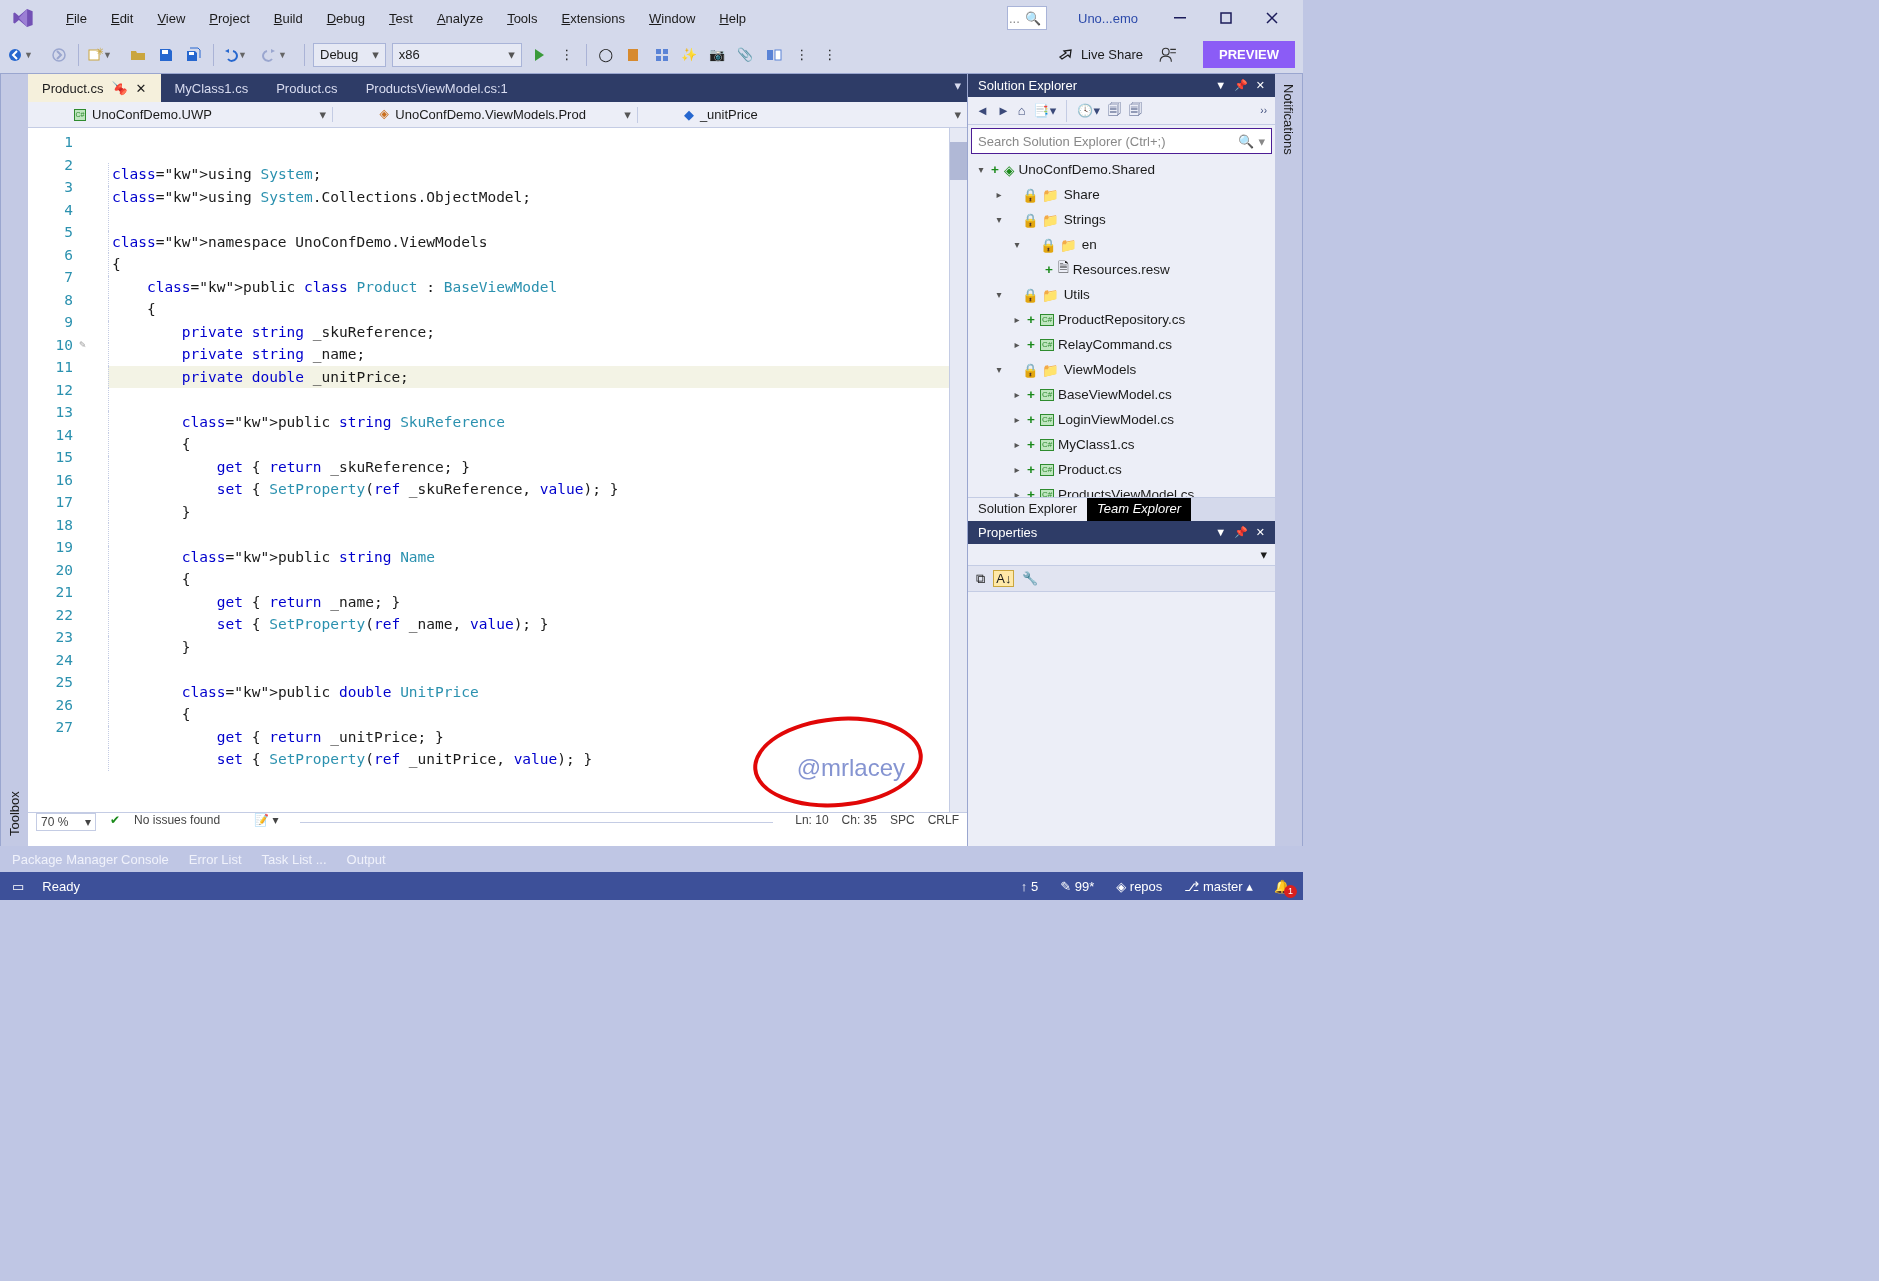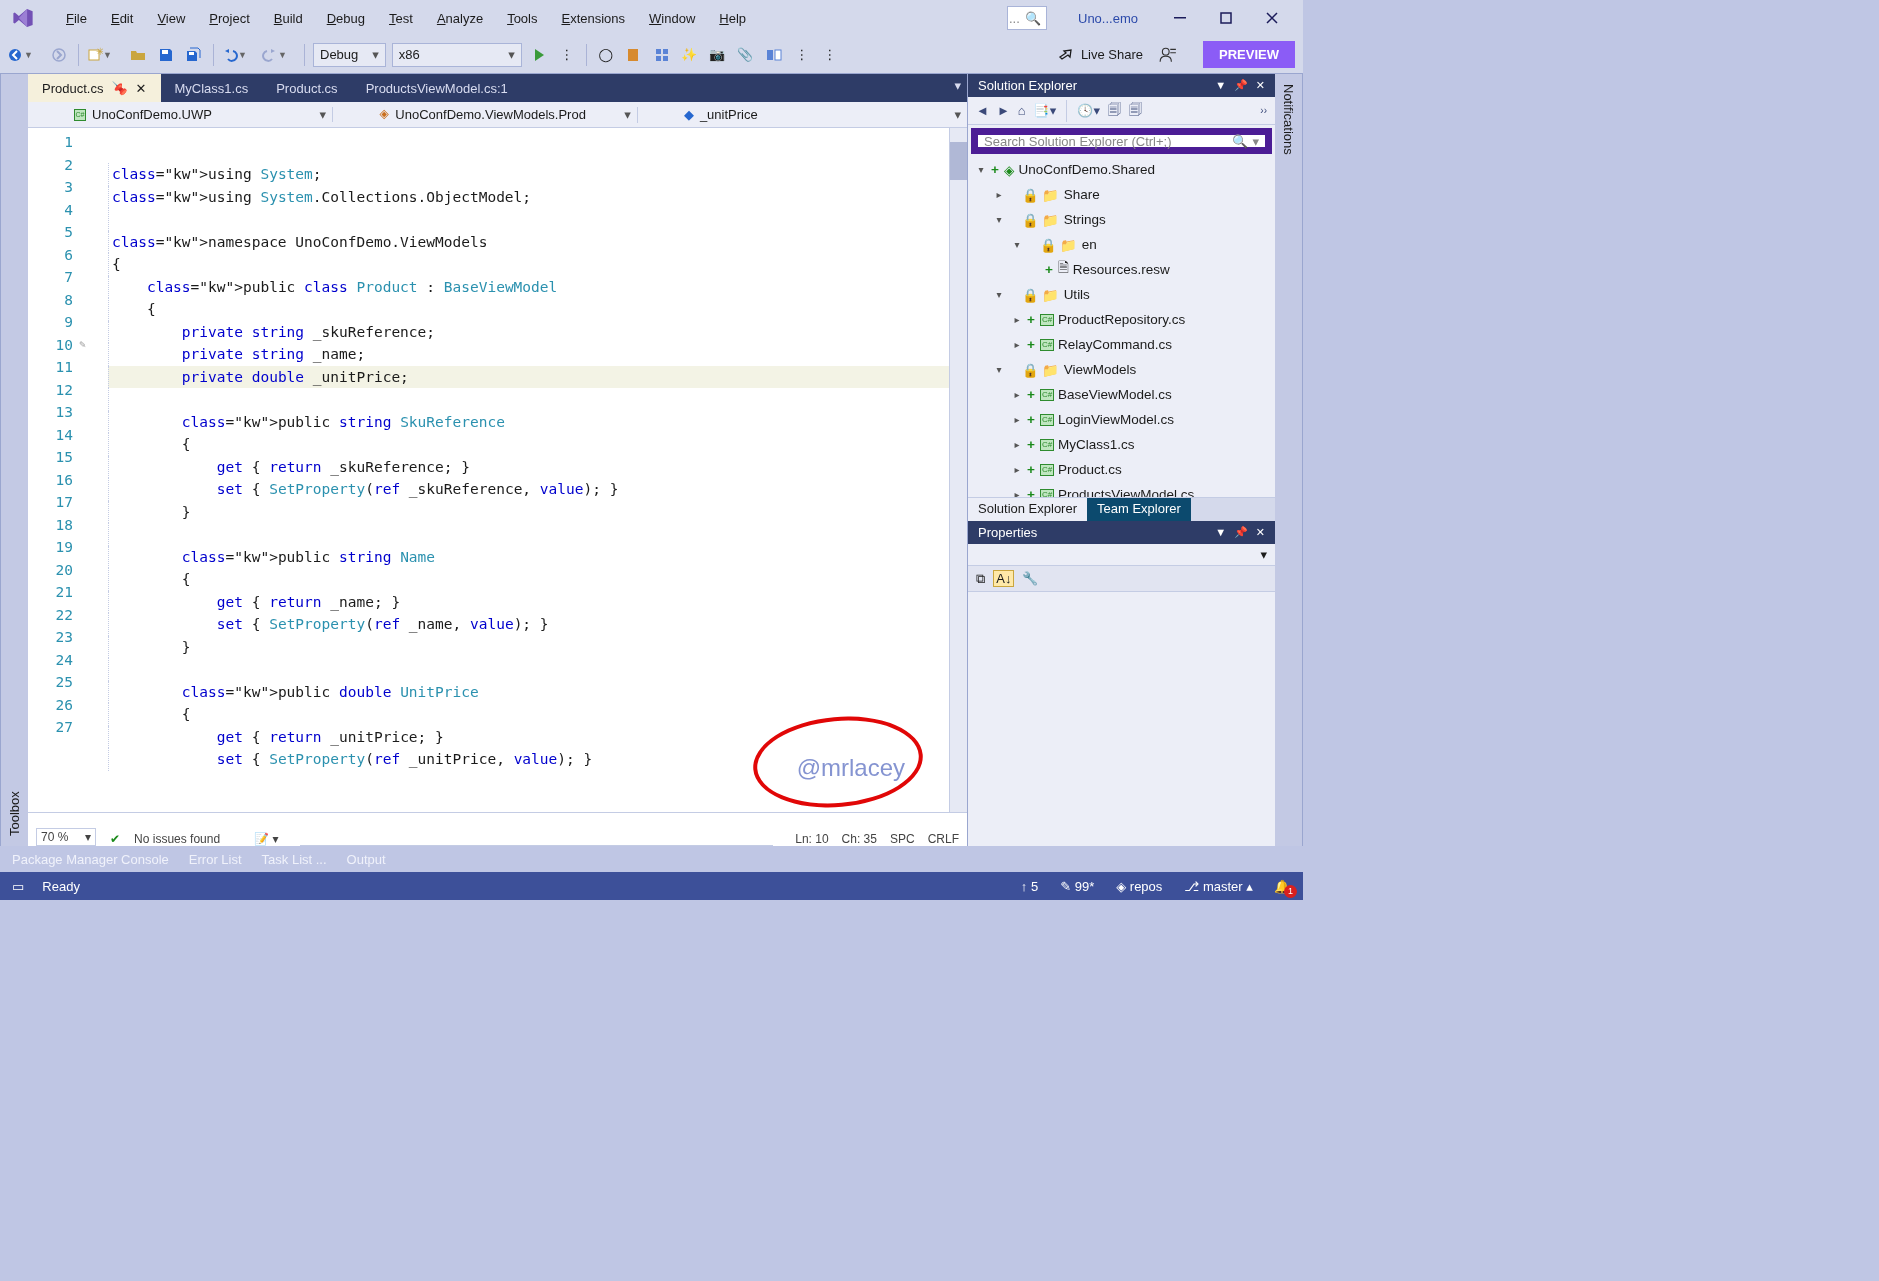--- a/index.html
+++ b/index.html
@@ -53,40 +53,40 @@
 #gutter .ln.edit::after{content:"✎";position:absolute;margin-left:6px;font-size:11px;color:#9b9b9b;}
 #codearea{flex:1;font-family:Consolas,monospace;font-size:14.5px;padding-top:3px;white-space:pre;position:relative;}
 #codearea .cl{height:22.5px;line-height:22.5px;border-left:1px dotted #c4cce4;padding-left:3px;}
 #codearea .cl.hl{background:#f3f3e5;}
 .kw{color:#0000cd;} .type{color:#2b91af;}
 .red-circle{position:absolute;right:26px;bottom:5px;width:170px;height:90px;border:4px solid #e10707;border-radius:50%;transform:rotate(-5deg);}
 .watermark{position:absolute;right:44px;bottom:30px;color:#8594d1;font-family:Liberation Sans, sans-serif;font-size:24px;}
 #scrollstub{width:18px;background:#e6e9f4;border-left:1px solid #c4cce4;}
 #scrollstub .thumb{background:#b0b8d6;height:38px;margin-top:14px;}
 
-#editorstatus{height:34px;background:#fff;border-top:1px solid #c4cce4;display:flex;align-items:flex-end;font-size:12px;gap:14px;padding:0 8px;color:#444;}
+#editorstatus{height:34px;background:#fff;border-top:1px solid #c4cce4;display:flex;align-items:flex-start;font-size:12px;gap:14px;padding:0 8px;color:#444;}
 #editorstatus .zoom{width:60px;border:1px solid #c4cce4;padding:1px 4px;display:flex;justify-content:space-between;}
 #editorstatus .right{margin-left:auto;display:flex;gap:13px;}
 
 #right-col{width:308px;display:flex;flex-direction:column;background:#eceef7;border-left:1px solid #9aa6cf;}
 .panel-hd{background:#2e3c67;color:#fff;padding:4px 10px;display:flex;align-items:center;gap:6px;}
 .panel-hd .pbtns{margin-left:auto;display:flex;gap:8px;font-size:11px;}
 .se-toolbar{height:28px;background:#eceef7;border-bottom:1px solid #c4cce4;display:flex;align-items:center;gap:8px;padding:0 8px;color:#3b4a7a;}
 .se-toolbar .sep{background:#c4cce4;}
-.se-search{height:26px;background:#fff;border:7px solid #4c1d95;margin:3px;display:flex;align-items:center;padding:0 6px;color:#888;justify-content:space-between;}
+.se-search{height:26px;background:#fff;border:1px solid #4c1d95;margin:3px;display:flex;align-items:center;padding:0 6px;color:#888;justify-content:space-between;}
 .tree{flex:0 0 auto;overflow:auto;font-size:13.5px;max-height:340px;position:relative;}
 .tree-row{display:flex;align-items:center;height:25px;padding-left:8px;gap:4px;white-space:nowrap;}
 .tree-row .tw{width:10px;text-align:center;color:#555;font-size:10px;}
 .tree-row .plus{color:#1a8a1a;font-weight:bold;width:10px;text-align:center;}
 .folder{color:#caa63e;}
 .csic{display:inline-block;width:14px;height:12px;background:#bfe6bf;border:1px solid #2e8b2e;font-size:8px;line-height:10px;text-align:center;color:#2e8b2e;}
 .tree-tabs{height:24px;display:flex;background:#d4d9eb;border-top:1px solid #c4cce4;}
 .tree-tabs div{padding:3px 10px;}
 .tree-tabs .act{background:#eceef7;}
-.tree-tabs .ina{background:#0c4a6e;color:#fff;}
+.tree-tabs .ina{background:#000000;color:#fff;font-style:italic;}
 .props-body{flex:1;background:#eceef7;}
 .props-tools{height:26px;background:#e1e4f1;border-bottom:1px solid #c4cce4;display:flex;align-items:center;gap:8px;padding:0 8px;}
 
 #bottomtabs{height:26px;background:#bfc6e4;display:flex;align-items:center;gap:20px;padding:0 12px;color:#f0f2fb;}
 
 #statusbar{height:28px;background:#3d5099;color:#fff;display:flex;align-items:center;padding:0 12px;gap:18px;font-size:13px;}
 #statusbar .right{margin-left:auto;display:flex;align-items:center;gap:22px;}
 .bell-wrap{position:relative;}
 .bell-wrap .badge{position:absolute;right:-6px;bottom:-4px;background:#d9201e;color:#fff;border-radius:50%;width:13px;height:13px;font-size:9px;display:flex;align-items:center;justify-content:center;}
 .lock{color:#caa63e;}

